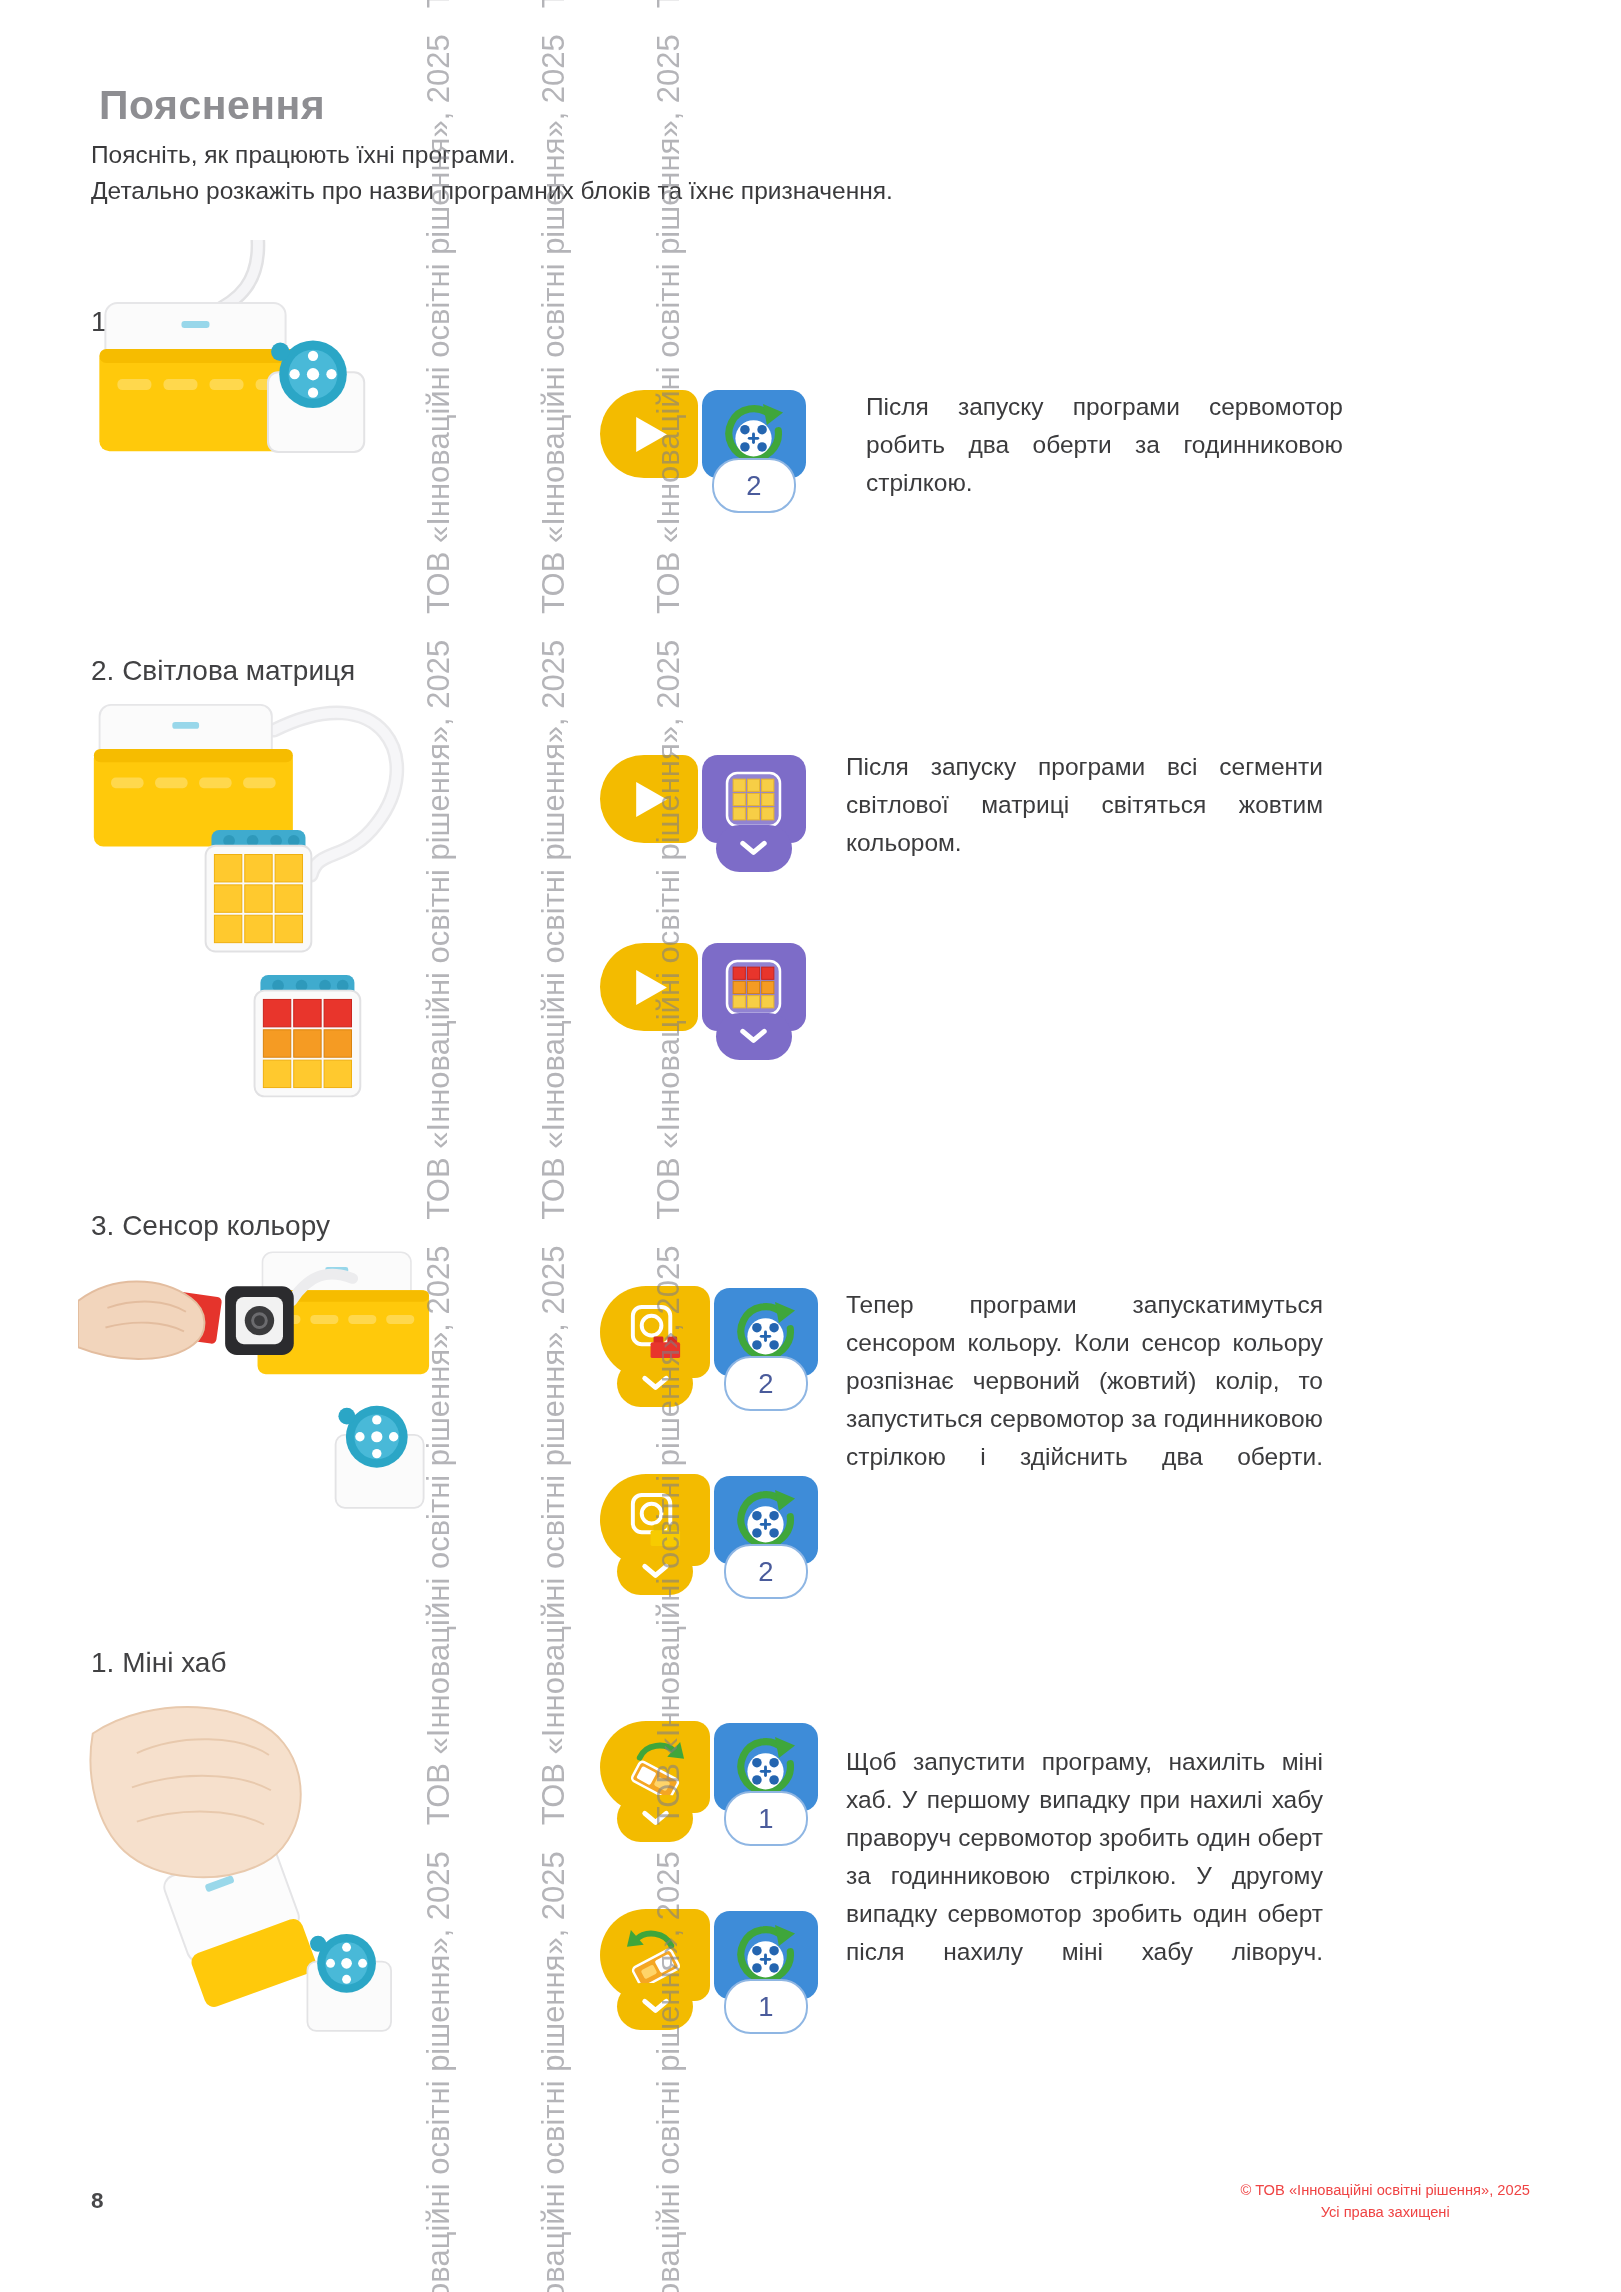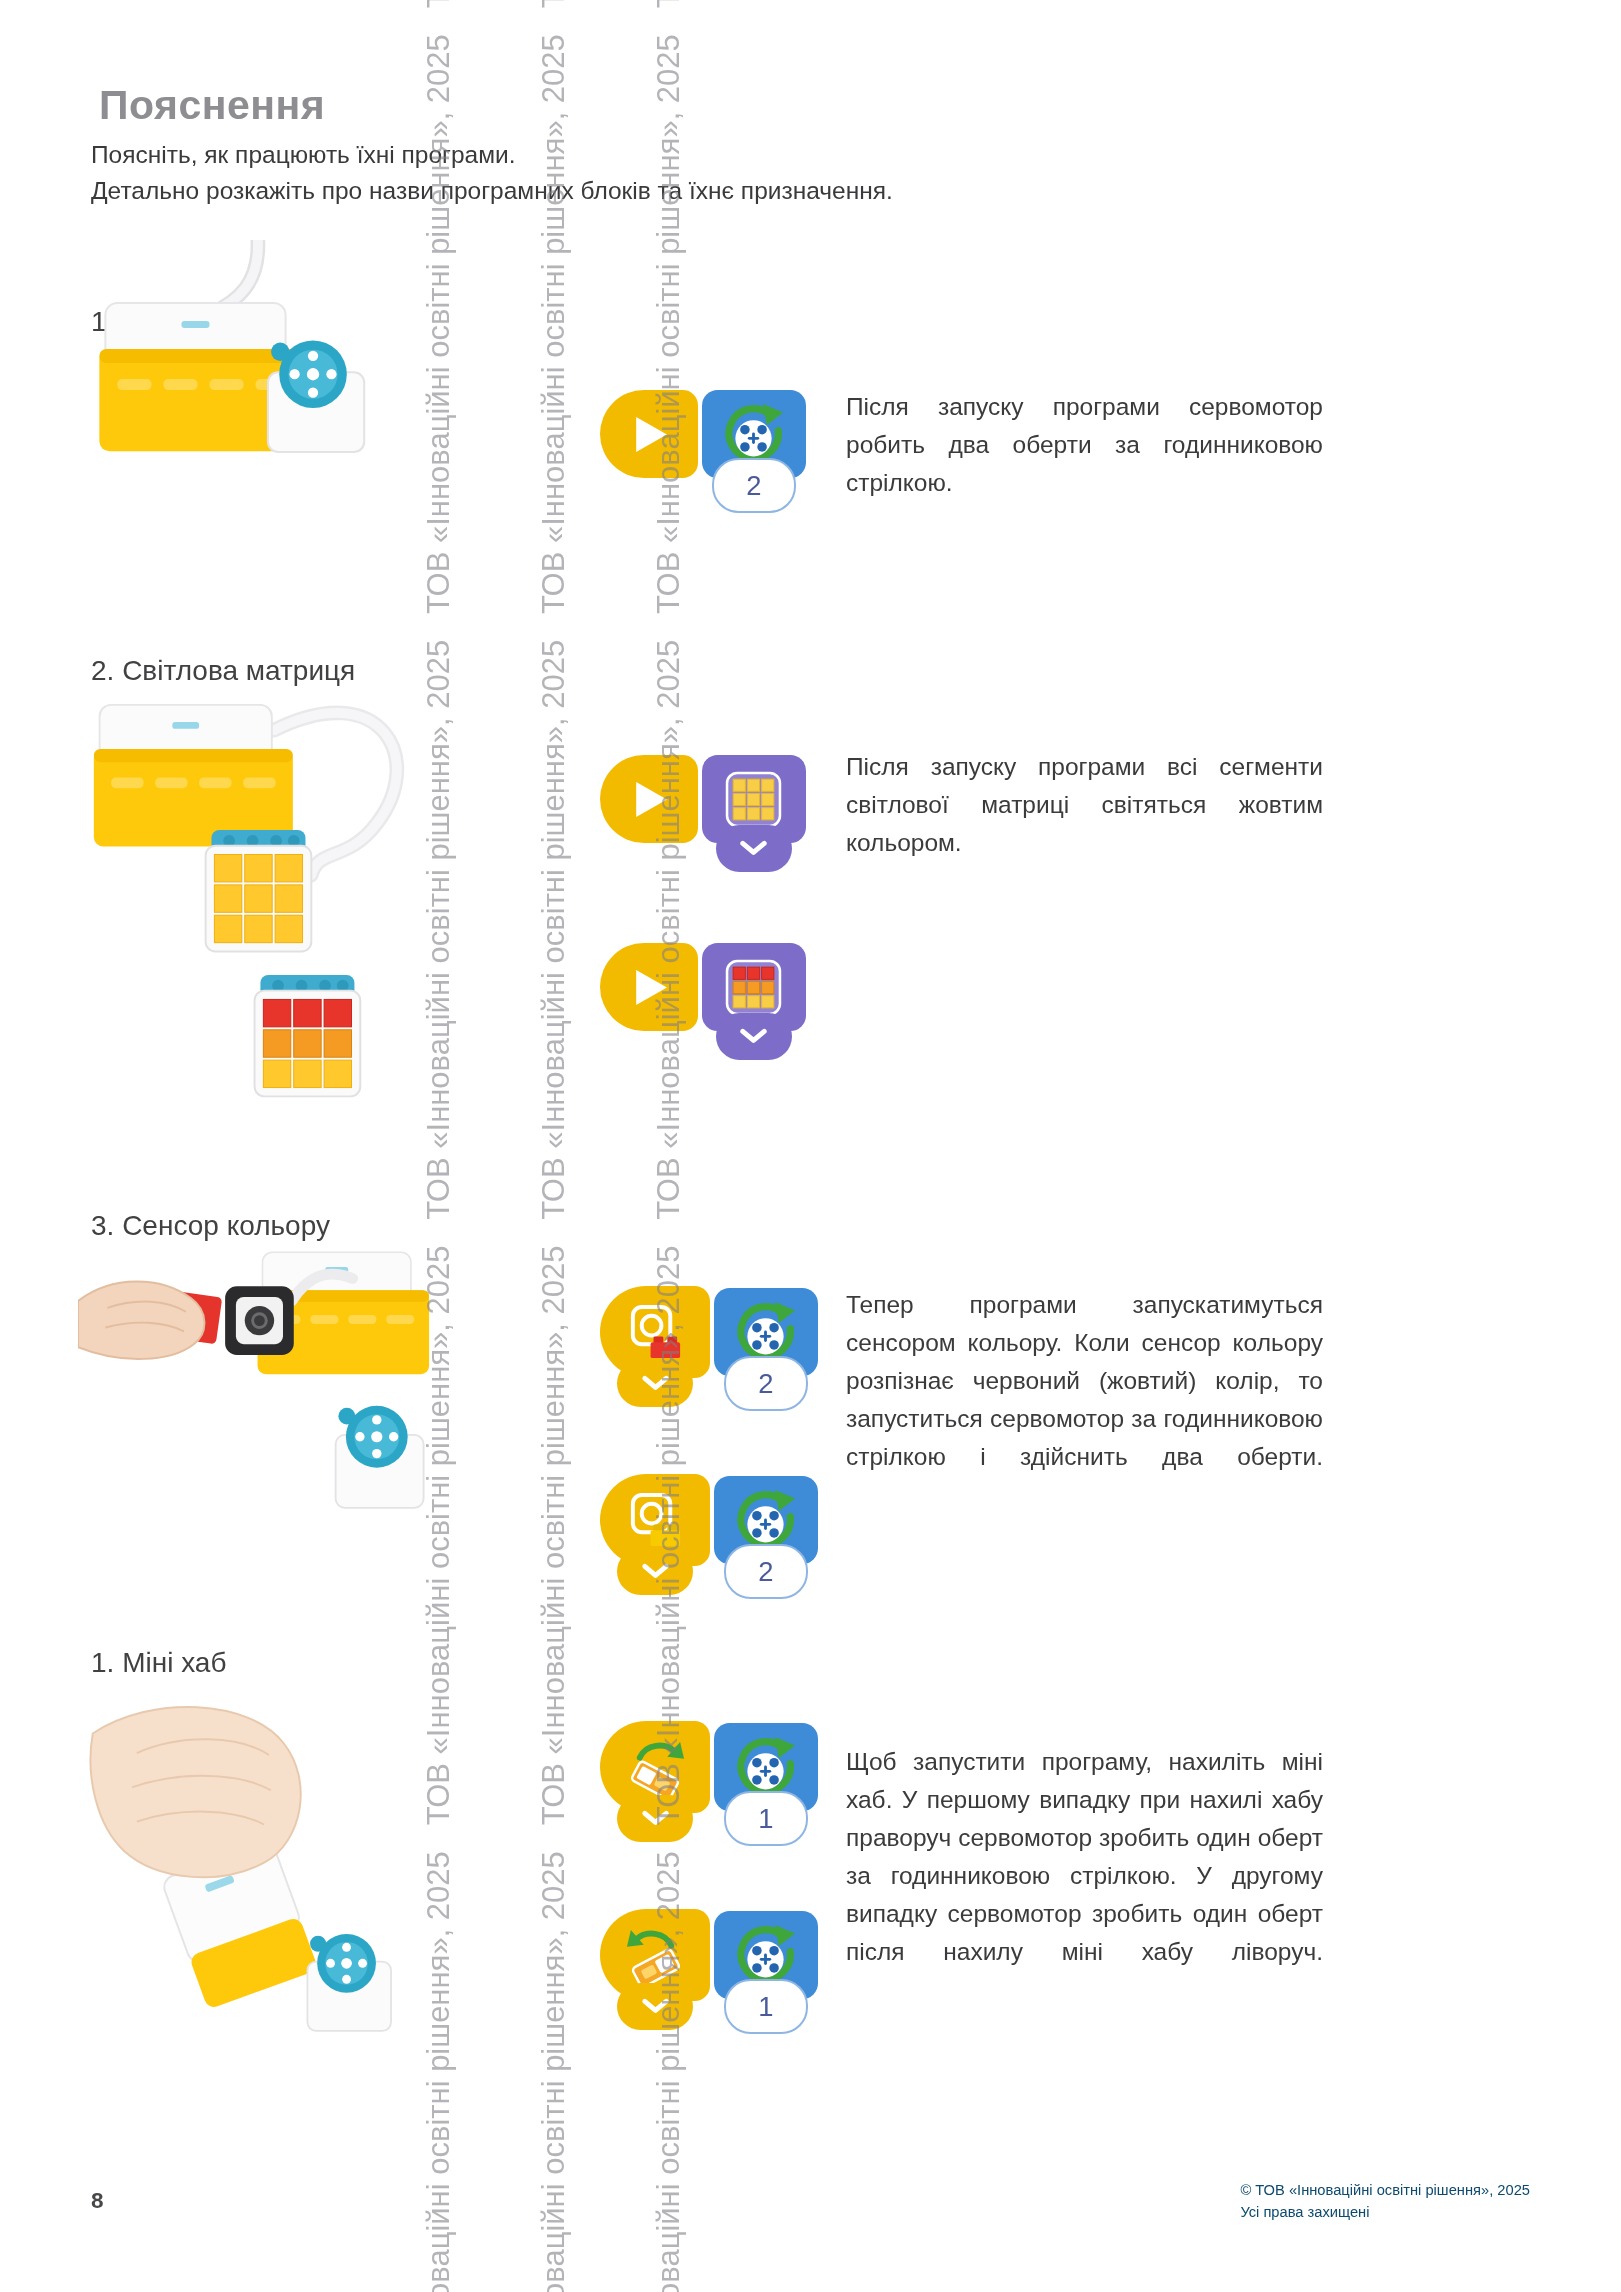--- a/index.html
+++ b/index.html
@@ -9,21 +9,21 @@
     --green:#3FA63B;
   }
   html,body{margin:0;padding:0;background:#fff;}
   .page{position:relative;width:1621px;height:2293px;background:#ffffff;overflow:hidden;
         font-family:"Liberation Sans",sans-serif;color:#3B3B3D;}
   .abs{position:absolute;}
   .title{font-size:41px;font-weight:700;color:#8E8E92;letter-spacing:0.5px;}
   .intro{font-size:24.5px;line-height:36px;color:#3A3A3C;}
   .h{font-size:28px;font-weight:400;color:#414143;margin:0;}
   .stext{width:477px;font-size:24.5px;line-height:38px;color:#3B3B3D;margin:0;}
-  .just{text-align:justify;}
+  .just{text-align:justify;margin-left:20px;}
   .just-all{text-align:justify;text-align-last:justify;}
 
   
   .prog{display:flex;align-items:flex-start;}
   .blk{position:relative;display:flex;align-items:center;justify-content:center;}
   .start{width:98px;height:88px;background:var(--yellow);border-radius:45px 15.7px 15.7px 45px;}
   .trigger{width:110px;height:92px;background:var(--yellow);border-radius:47px 15.7px 15.7px 47px;}
   .act{width:104px;height:88px;margin-left:3.9px;border-radius:15.7px;}
   .act.blue{background:var(--blue);}
   .act.purple{background:var(--purple);}
@@ -32,21 +32,21 @@
   .pill.value{bottom:-35px;width:80px;height:51px;background:#fff;border:2.9px solid #8FB6E3;color:#4A5B9B;font-size:27.4px;}
   .pill.chev{bottom:-29px;width:76px;height:47px;}
   .pill.chev.yellowp{background:var(--yellow);}
   .pill.chev.purplep{background:var(--purple);}
 
   
   .wm{position:absolute;top:2431px;white-space:nowrap;transform:rotate(-90deg);
       transform-origin:0 0;font-size:31px;color:rgba(126,126,132,.58);z-index:40;pointer-events:none;}
 
   .pagenum{font-size:22.5px;font-weight:700;color:#48484A;}
-  .copyright{font-size:14.7px;line-height:21.6px;color:#0c4a6e;text-align:left;}
+  .copyright{font-size:14.7px;line-height:21.6px;color:#ef4444;text-align:center;}
   p{margin:0;}
 </style>
 </head>
 <body>
 
 <svg width="0" height="0" style="position:absolute" aria-hidden="true">
   <defs>
     <symbol id="sym-play" viewBox="0 0 40 44">
         <polygon points="7,5 37,22 7,39" fill="#fff"></polygon>
       </symbol>

